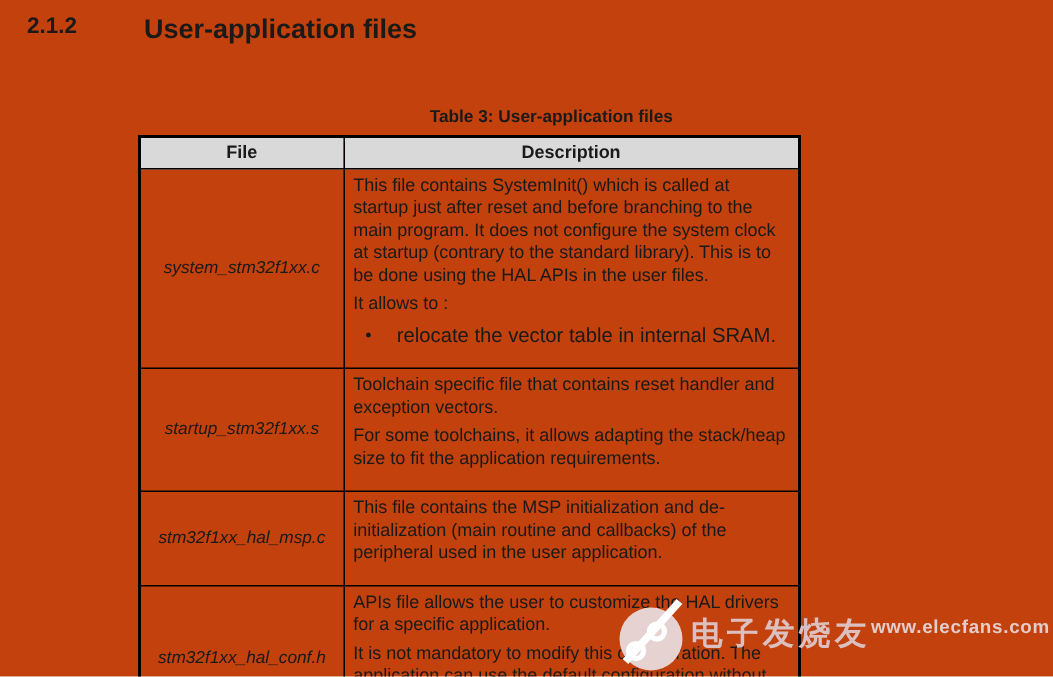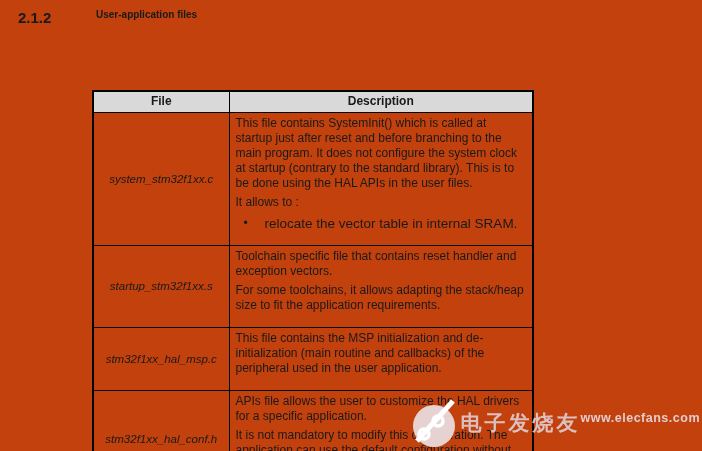--- a/index.html
+++ b/index.html
@@ -27,21 +27,21 @@
   }
   .sec-num {
     position: absolute;
     left: 18px;
     font-size: 15px;
     font-weight: bold;
   }
   .sec-title {
     position: absolute;
     left: 96px;
-    font-size: 10px;
+    font-size: 18px;
     font-weight: bold;
   }
   .intro {
     position: absolute;
     top: 36px;
     left: 96px;
     width: 515px;
     font-size: 13px;
     line-height: 16px;
   }
@@ -136,20 +136,21 @@
 <body>
 
 <div class="page">
 
   <div class="heading-row">
     <span class="sec-num">2.1.2</span>
     <span class="sec-title">User-application files</span>
   </div>
 
 
+  <div class="caption">Table 3: User-application files</div>
 
   <table class="files-table">
     <colgroup>
       <col class="c-file">
       <col class="c-desc">
     </colgroup>
     <thead>
       <tr>
         <th>File</th>
         <th>Description</th>

